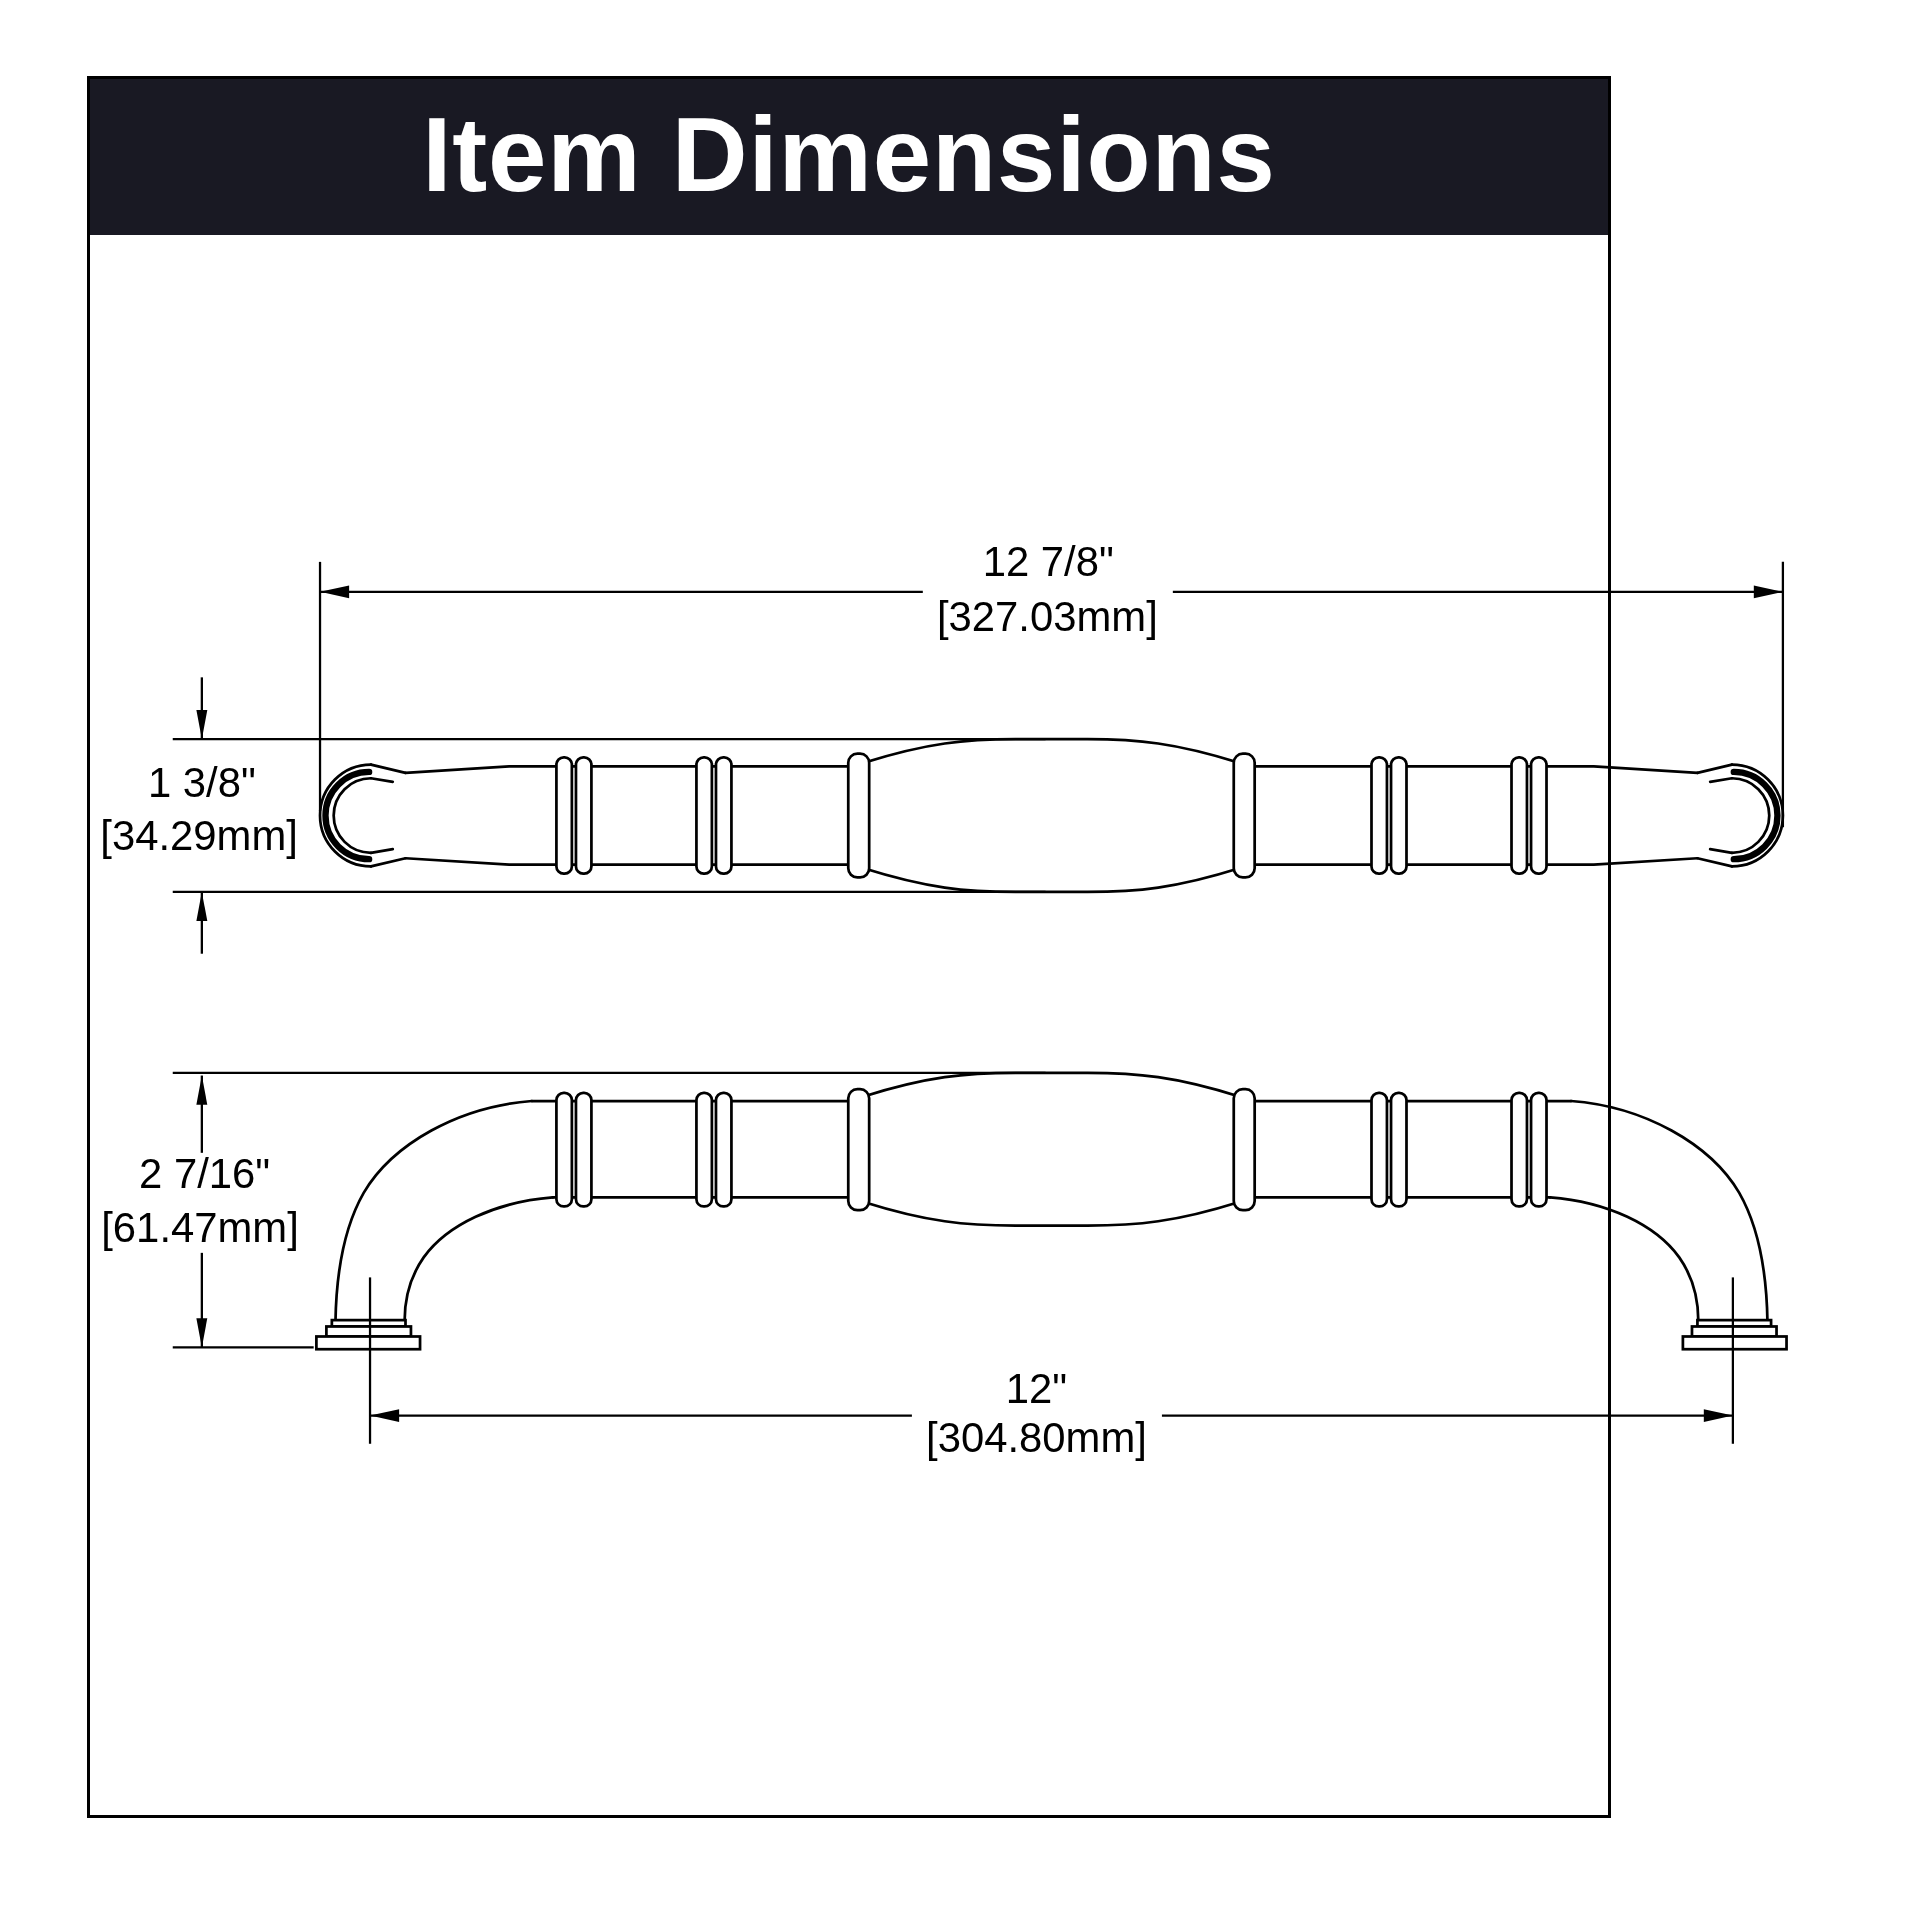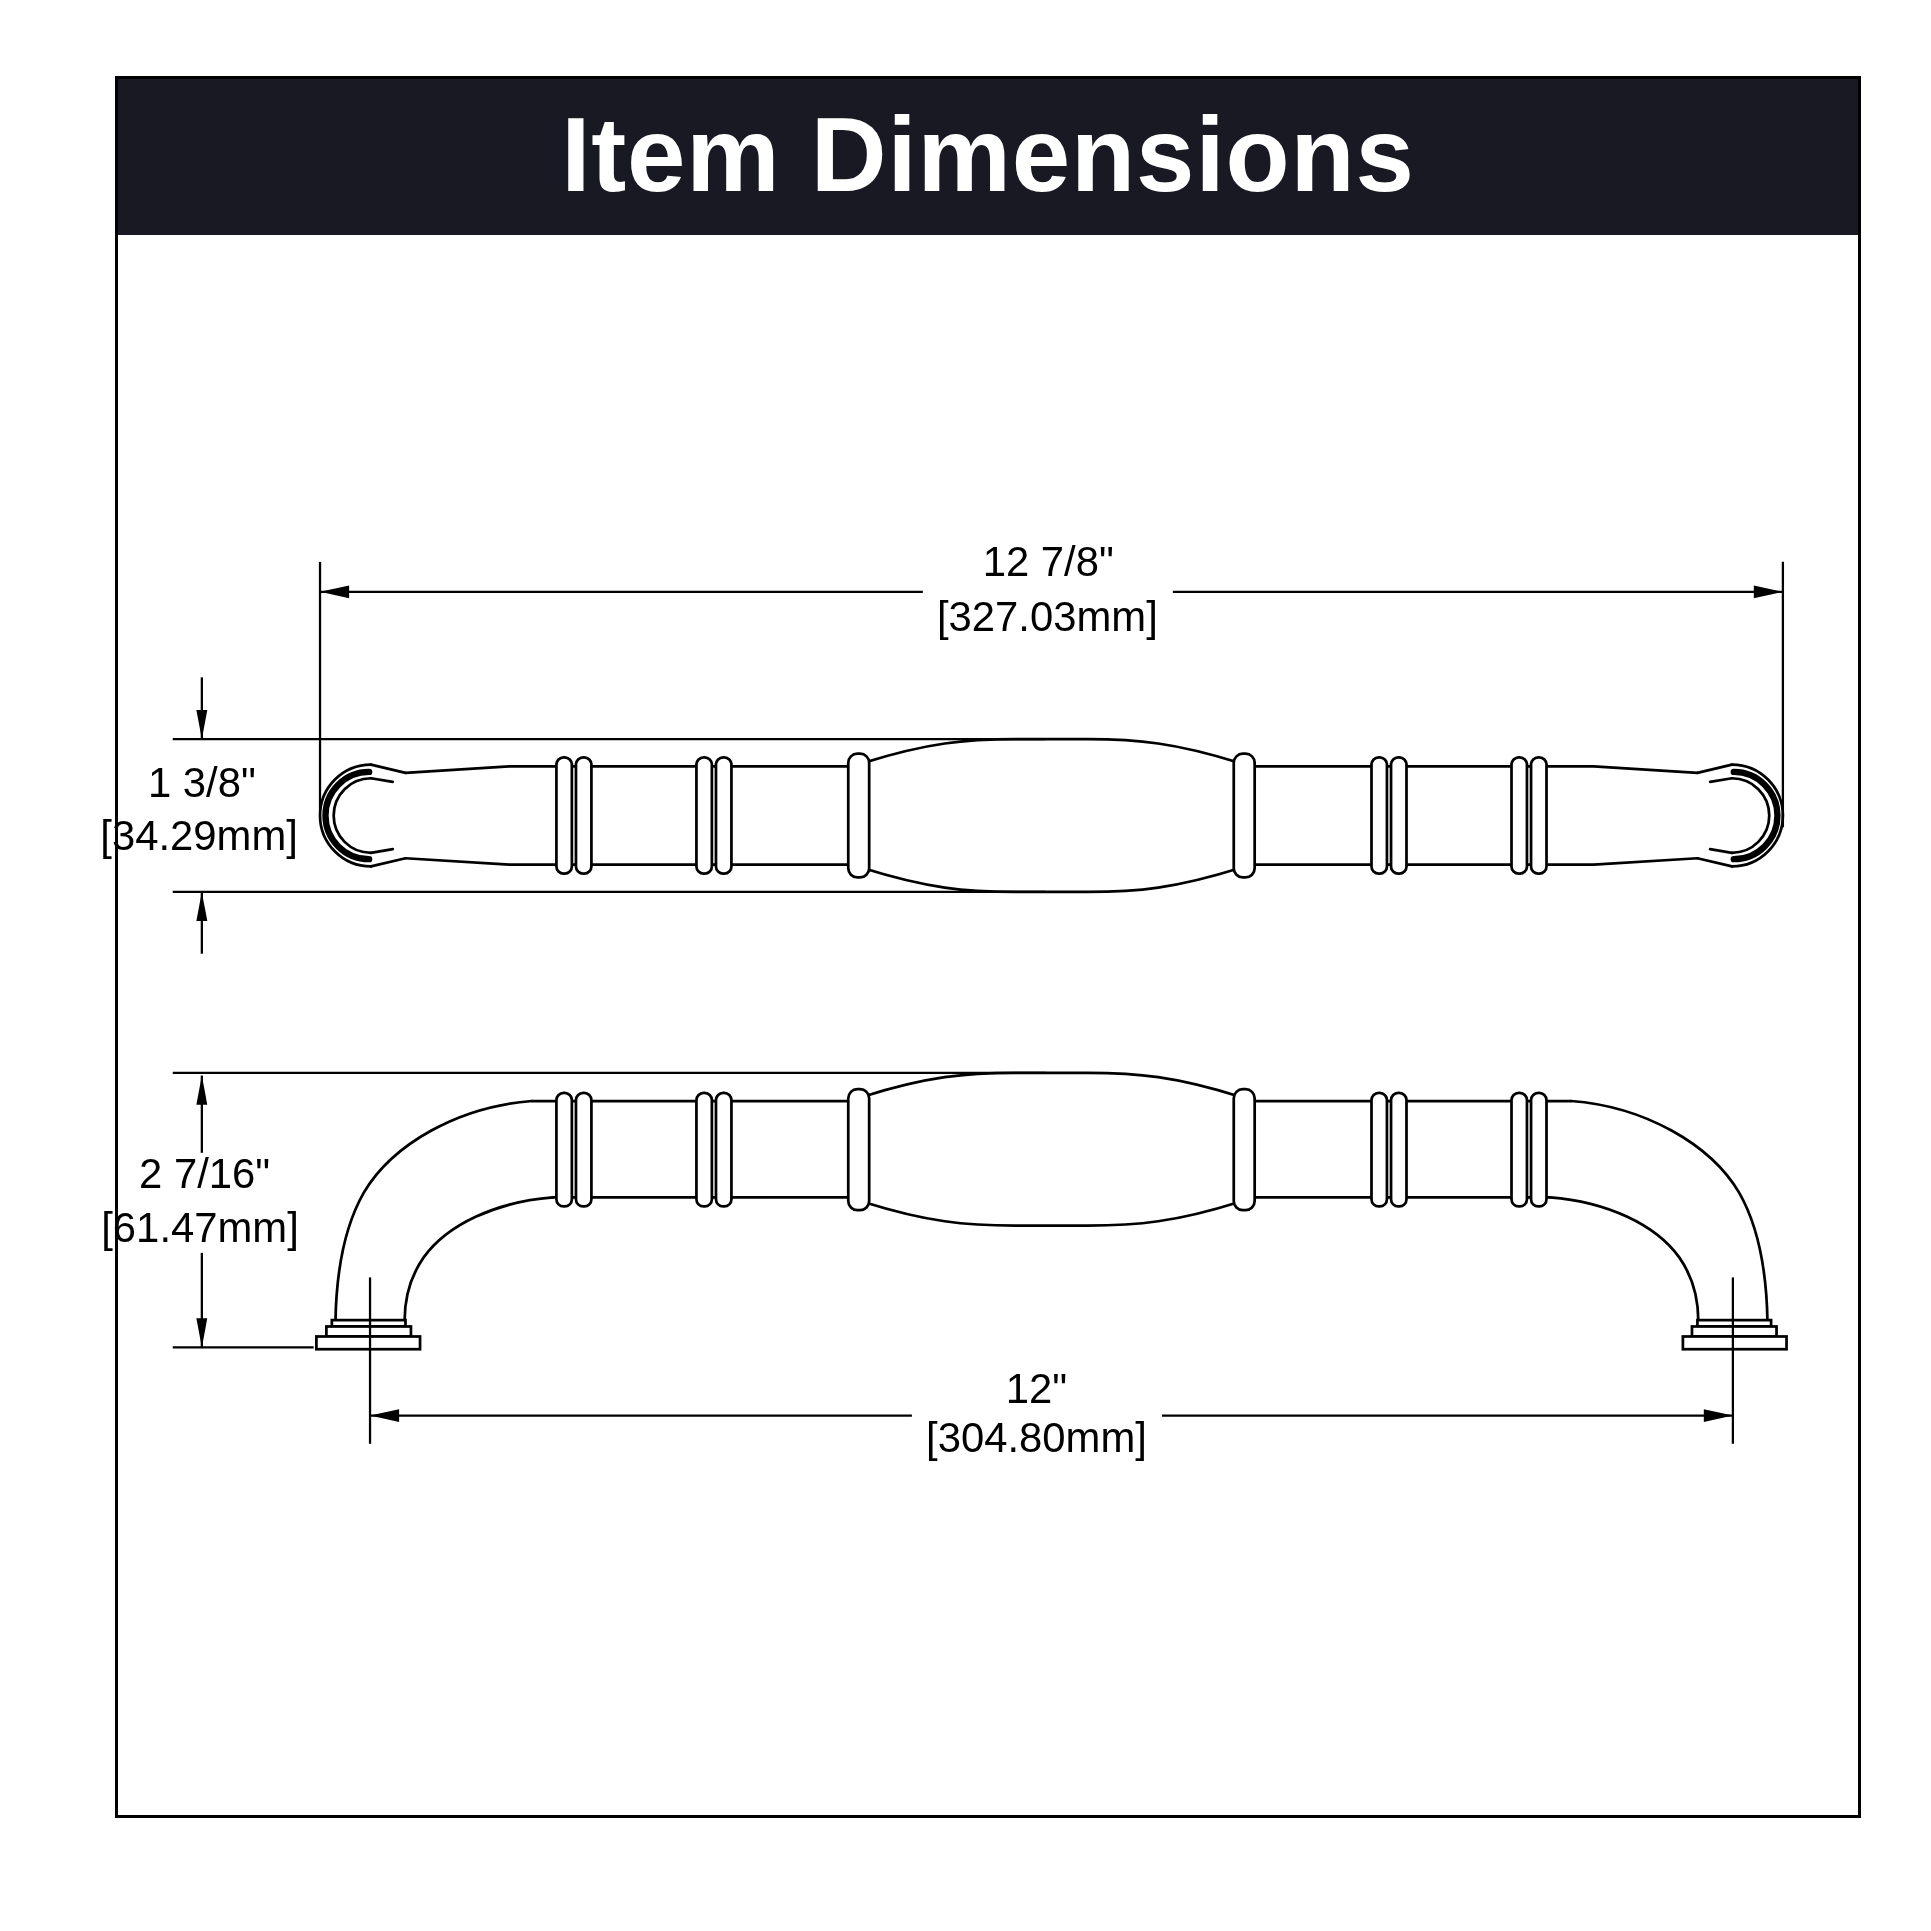--- a/index.html
+++ b/index.html
@@ -6,25 +6,24 @@
   #canvas{
     position:relative;
     width:1932px;height:1932px;
     background:#ffffff;
     font-family:"Liberation Sans", sans-serif;
     overflow:hidden;
   }
   .page-border{
     position:absolute;
     left:87px;top:76px;
-    width:1746px;height:1742px;
+    width:1524px;height:1742px;
     border:3.6px solid #000;
     box-sizing:border-box;
     background:#ffffff;
-    margin-left:28px;
   }
   .title-bar{
     position:absolute;
     left:0;top:0;
     width:100%;height:156px;
     display:flex;align-items:center;justify-content:center;
   }
   .title-text{
     font-size:105px;
     font-weight:700;

